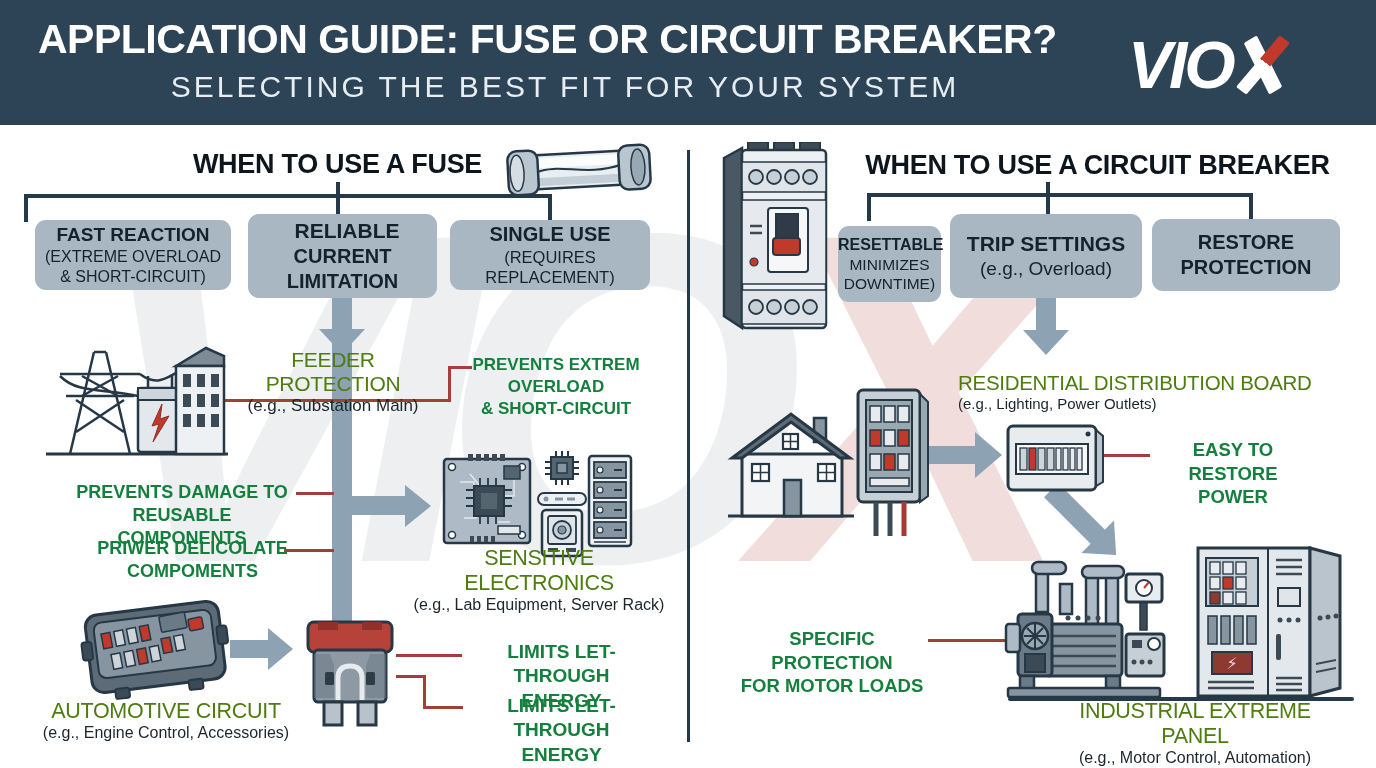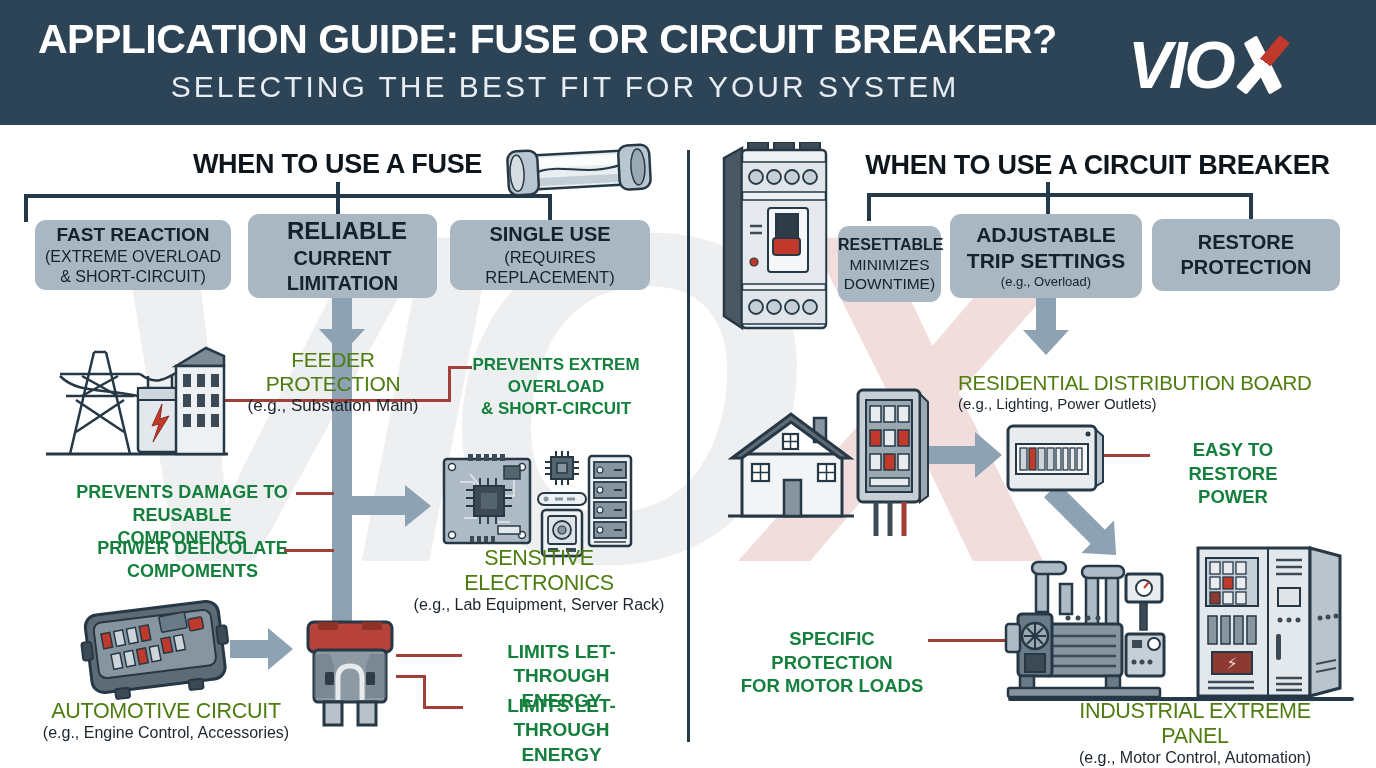--- a/index.html
+++ b/index.html
@@ -75,21 +75,21 @@
   <div class="abs cline" style="left:24px;top:194px;width:4px;height:28px;"></div>
   <div class="abs cline" style="left:336px;top:194px;width:4px;height:24px;"></div>
   <div class="abs cline" style="left:548px;top:194px;width:4px;height:28px;"></div>
 
   <div class="abs box" style="left:35px;top:220px;width:196px;height:70px;">
     <span class="t" style="font-size:19px;">FAST REACTION</span>
     <span class="s" style="font-size:16px;">(EXTREME OVERLOAD</span>
     <span class="s" style="font-size:16px;">&amp; SHORT-CIRCUIT)</span>
   </div>
   <div class="abs box" style="left:248px;top:214px;width:189px;height:84px;">
-    <span class="t" style="font-size:24px;padding-left:9px;">RELIABLE</span>
+    <span class="t" style="font-size:21px;padding-left:9px;">RELIABLE</span>
     <span class="t" style="font-size:20px;">CURRENT</span>
     <span class="t" style="font-size:20px;">LIMITATION</span>
   </div>
   <div class="abs box" style="left:450px;top:220px;width:200px;height:70px;">
     <span class="t" style="font-size:20px;">SINGLE USE</span>
     <span class="s" style="font-size:16.5px;">(REQUIRES</span>
     <span class="s" style="font-size:16.5px;">REPLACEMENT)</span>
   </div>
 
   <div class="abs shaft" style="left:332px;top:298px;width:20px;height:326px;z-index:1;"></div>
@@ -340,23 +340,22 @@
   <div class="abs cline" style="left:867px;top:193px;width:4px;height:28px;"></div>
   <div class="abs cline" style="left:1046px;top:193px;width:4px;height:24px;"></div>
   <div class="abs cline" style="left:1249px;top:193px;width:4px;height:28px;"></div>
 
   <div class="abs box" style="left:838px;top:226px;width:103px;height:76px;">
     <span class="t" style="font-size:16px;">RESETTABLE</span>
     <span class="s" style="font-size:15.5px;">MINIMIZES</span>
     <span class="s" style="font-size:15.5px;">DOWNTIME)</span>
   </div>
   <div class="abs box" style="left:950px;top:214px;width:192px;height:84px;">
-    <span class="t" style="font-size:21px;">ADJUSTABLE</span>
     <span class="t" style="font-size:21px;">TRIP SETTINGS</span>
-    <span class="s" style="font-size:13px;">(e.g., Overload)</span>
+    <span class="s" style="font-size:19px;">(e.g., Overload)</span>
   </div>
   <div class="abs box" style="left:1152px;top:219px;width:188px;height:72px;">
     <span class="t" style="font-size:20px;">RESTORE</span>
     <span class="t" style="font-size:20px;">PROTECTION</span>
   </div>
 
   <div class="abs shaft" style="left:1036px;top:298px;width:20px;height:34px;z-index:1;"></div>
   <div class="abs tri" style="left:1023px;top:330px;border-left:23px solid transparent;border-right:23px solid transparent;border-top:25px solid #8da2b2;z-index:1;"></div>
 
   <div class="abs heading" style="left:958px;top:371px;width:370px;text-align:left;">

